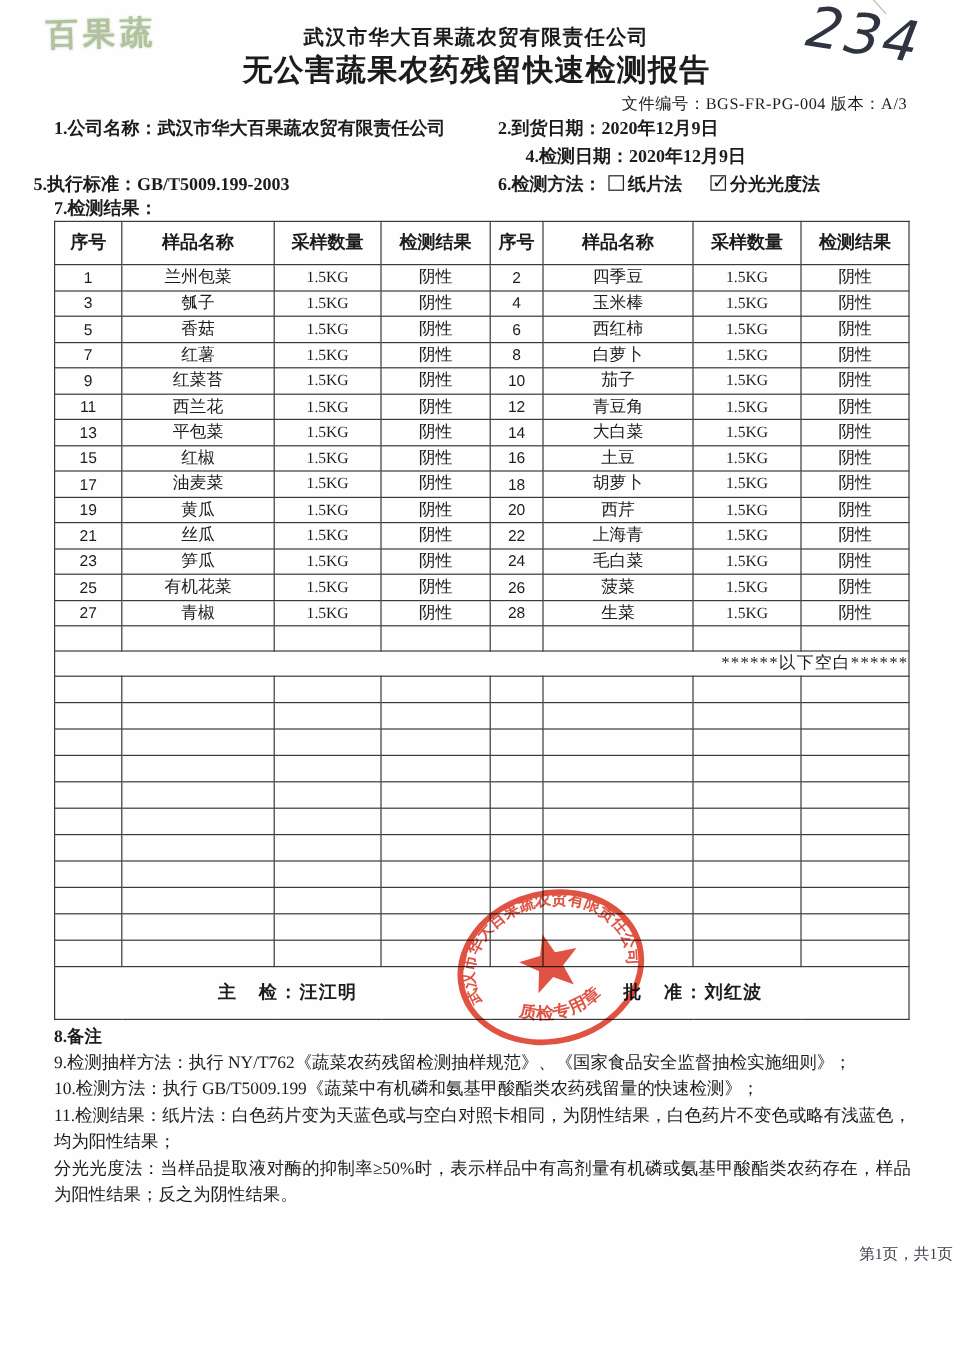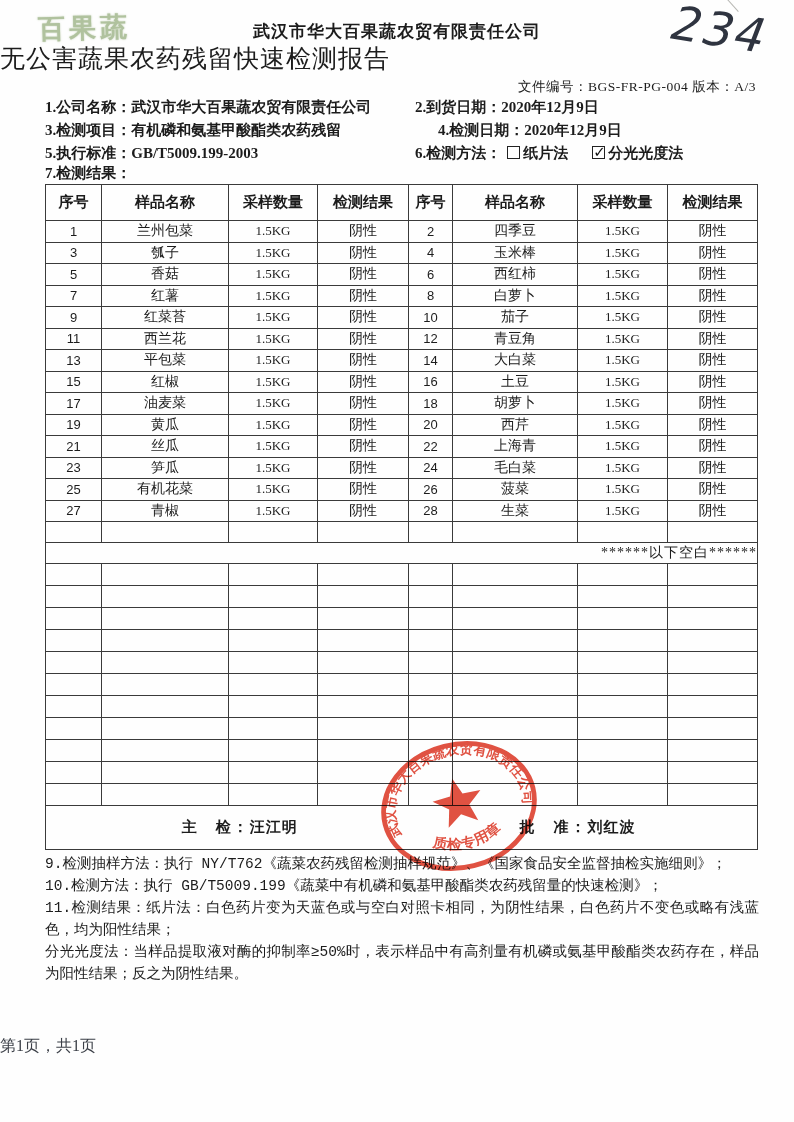--- a/index.html
+++ b/index.html
@@ -10,22 +10,22 @@
           color:#a3b88e; letter-spacing:4px; transform:rotate(-1.5deg);
           text-shadow:0 0 2px rgba(163,184,142,.8); opacity:.85; }
   .corner-fold { position:absolute; left:700px; top:-6px; width:46px; height:1px;
                  background:#b8b8b4; transform:rotate(48deg); }
   .handwritten { position:absolute; left:672px; top:2px; font-family:"DejaVu Sans",sans-serif;
                  font-size:47px; color:#2f3440; transform:rotate(9deg) skewX(-12deg);
                  font-weight:400; letter-spacing:2px; }
 
   .title1 { position:absolute; top:20px; left:0; width:100%; text-align:center;
             font-size:17px; font-weight:bold; letter-spacing:1px; }
-  .title2 { position:absolute; top:42px; left:0; width:100%; 
-            font-size:25px; font-weight:normal; letter-spacing:1px; }
+  .title2 { position:absolute; top:42px; left:0; width:100%; text-align:center;
+            font-size:25px; font-weight:bold; letter-spacing:1px; }
   .doc-number { position:absolute; top:78px; right:38px; font-size:13.5px; letter-spacing:.5px; }
 
   .info-item { position:absolute; font-size:15px; font-weight:600; white-space:nowrap; }
   .info-item .val { font-weight:700; }
   .results-label { position:absolute; left:45px; top:164px; font-size:15px; font-weight:600;text-align:right; }
 
   .checkbox { display:inline-block; width:13px; height:13px; border:1.6px solid #222;
               margin:0 3px 0 6px; vertical-align:-1px; position:relative; background:#fff; }
   .checkbox.checked::after { content:"✓"; position:absolute; left:0px; top:-4px;
               font-size:15px; font-weight:bold; color:#111;
@@ -43,24 +43,24 @@
   tr.empty-row.tall td { height:22px; }
   tr.blank-note-row td { height:21px; font-size:14px; letter-spacing:1px;text-align:right; }
   tr.signature-row td { height:44px; text-align:center; font-size:15px; font-weight:600; }
   .sig-label { margin-left:14px; letter-spacing:2px; }
   .sig-name { letter-spacing:1px; }
   .sig-label.approver { margin-left:218px; }
 
   .notes { position:absolute; left:45px; top:853px; width:714px; font-size:14.5px;
            line-height:22px; font-weight:500; }
   .notes .heading { font-weight:700; }
-  .note-line { text-align:justify;font-family:Liberation Mono, monospace; }
-
-  .footer { position:absolute; top:1036px; left:0; width:100%; text-align:left;
-            font-size:16px; color:#3c4048; }
+  .note-line { text-align:justify; }
+
+  .footer { position:absolute; top:1036px; left:0; width:100%; text-align:right;
+            font-size:13px; color:#3c4048; }
 
   .stamp { position:absolute; left:378px; top:736px; width:162px; height:140px;
            transform:rotate(-14deg); opacity:.88; mix-blend-mode:multiply; }
   .stamp text { fill:#dd3a28; }
   .ring-text { font-size:16.5px; font-weight:600; }
   .bottom-text { font-size:17px; font-weight:700; }
 </style>
 </head>
 <body>
 
@@ -73,27 +73,24 @@
   <div class="title1">武汉市华大百果蔬农贸有限责任公司</div>
   <div class="title2">无公害蔬果农药残留快速检测报告</div>
   <div class="doc-number">文件编号：BGS-FR-PG-004 版本：A/3</div>
 
   <div class="info-item" style="left:45px;top:98px">
     <span class="lbl">1.公司名称：</span><span class="val">武汉市华大百果蔬农贸有限责任公司</span>
   </div>
   <div class="info-item" style="left:415px;top:98px">
     <span class="lbl">2.到货日期：</span><span class="val">2020年12月9日</span>
   </div>
-  <div class="info-item" style="left:45px;top:121px">
-    <span class="lbl">3.检测项目：</span><span class="val">有机磷和氨基甲酸酯类农药残留</span>
-  </div>
   <div class="info-item" style="left:438px;top:121px">
     <span class="lbl">4.检测日期：</span><span class="val">2020年12月9日</span>
   </div>
-  <div class="info-item" style="left:45px;top:144px">
+  <div class="info-item" style="left:28px;top:144px">
     <span class="lbl">5.执行标准：</span><span class="val">GB/T5009.199-2003</span>
   </div>
   <div class="info-item" style="left:415px;top:144px">
     <span class="lbl">6.检测方法：</span><span class="checkbox"></span><span>纸片法</span><span style="display:inline-block;width:18px"></span><span class="checkbox checked"></span><span>分光光度法</span>
   </div>
 
   <div class="results-label">7.检测结果：</div>
 
   <table class="results">
     <colgroup>
@@ -387,20 +384,21 @@
       <tr class="signature-row">
         <td colspan="8">
           <span class="sig-label">主　检：</span><span class="sig-name">汪江明</span>
           <span class="sig-label approver">批　准：</span><span class="sig-name">刘红波</span>
         </td>
       </tr>
     </tbody>
   </table>
 
   <div class="notes">
+    <div class="heading">8.备注</div>
     <div id="notes-lines">
         <div class="note-line">9.检测抽样方法：执行 NY/T762《蔬菜农药残留检测抽样规范》、《国家食品安全监督抽检实施细则》；</div>
         <div class="note-line">10.检测方法：执行 GB/T5009.199《蔬菜中有机磷和氨基甲酸酯类农药残留量的快速检测》；</div>
         <div class="note-line">11.检测结果：纸片法：白色药片变为天蓝色或与空白对照卡相同，为阴性结果，白色药片不变色或略有浅蓝色，均为阳性结果；</div>
         <div class="note-line">分光光度法：当样品提取液对酶的抑制率≥50%时，表示样品中有高剂量有机磷或氨基甲酸酯类农药存在，样品为阳性结果；反之为阴性结果。</div>
       </div>
   </div>
 
   <div class="footer">第1页，共1页</div>
 

